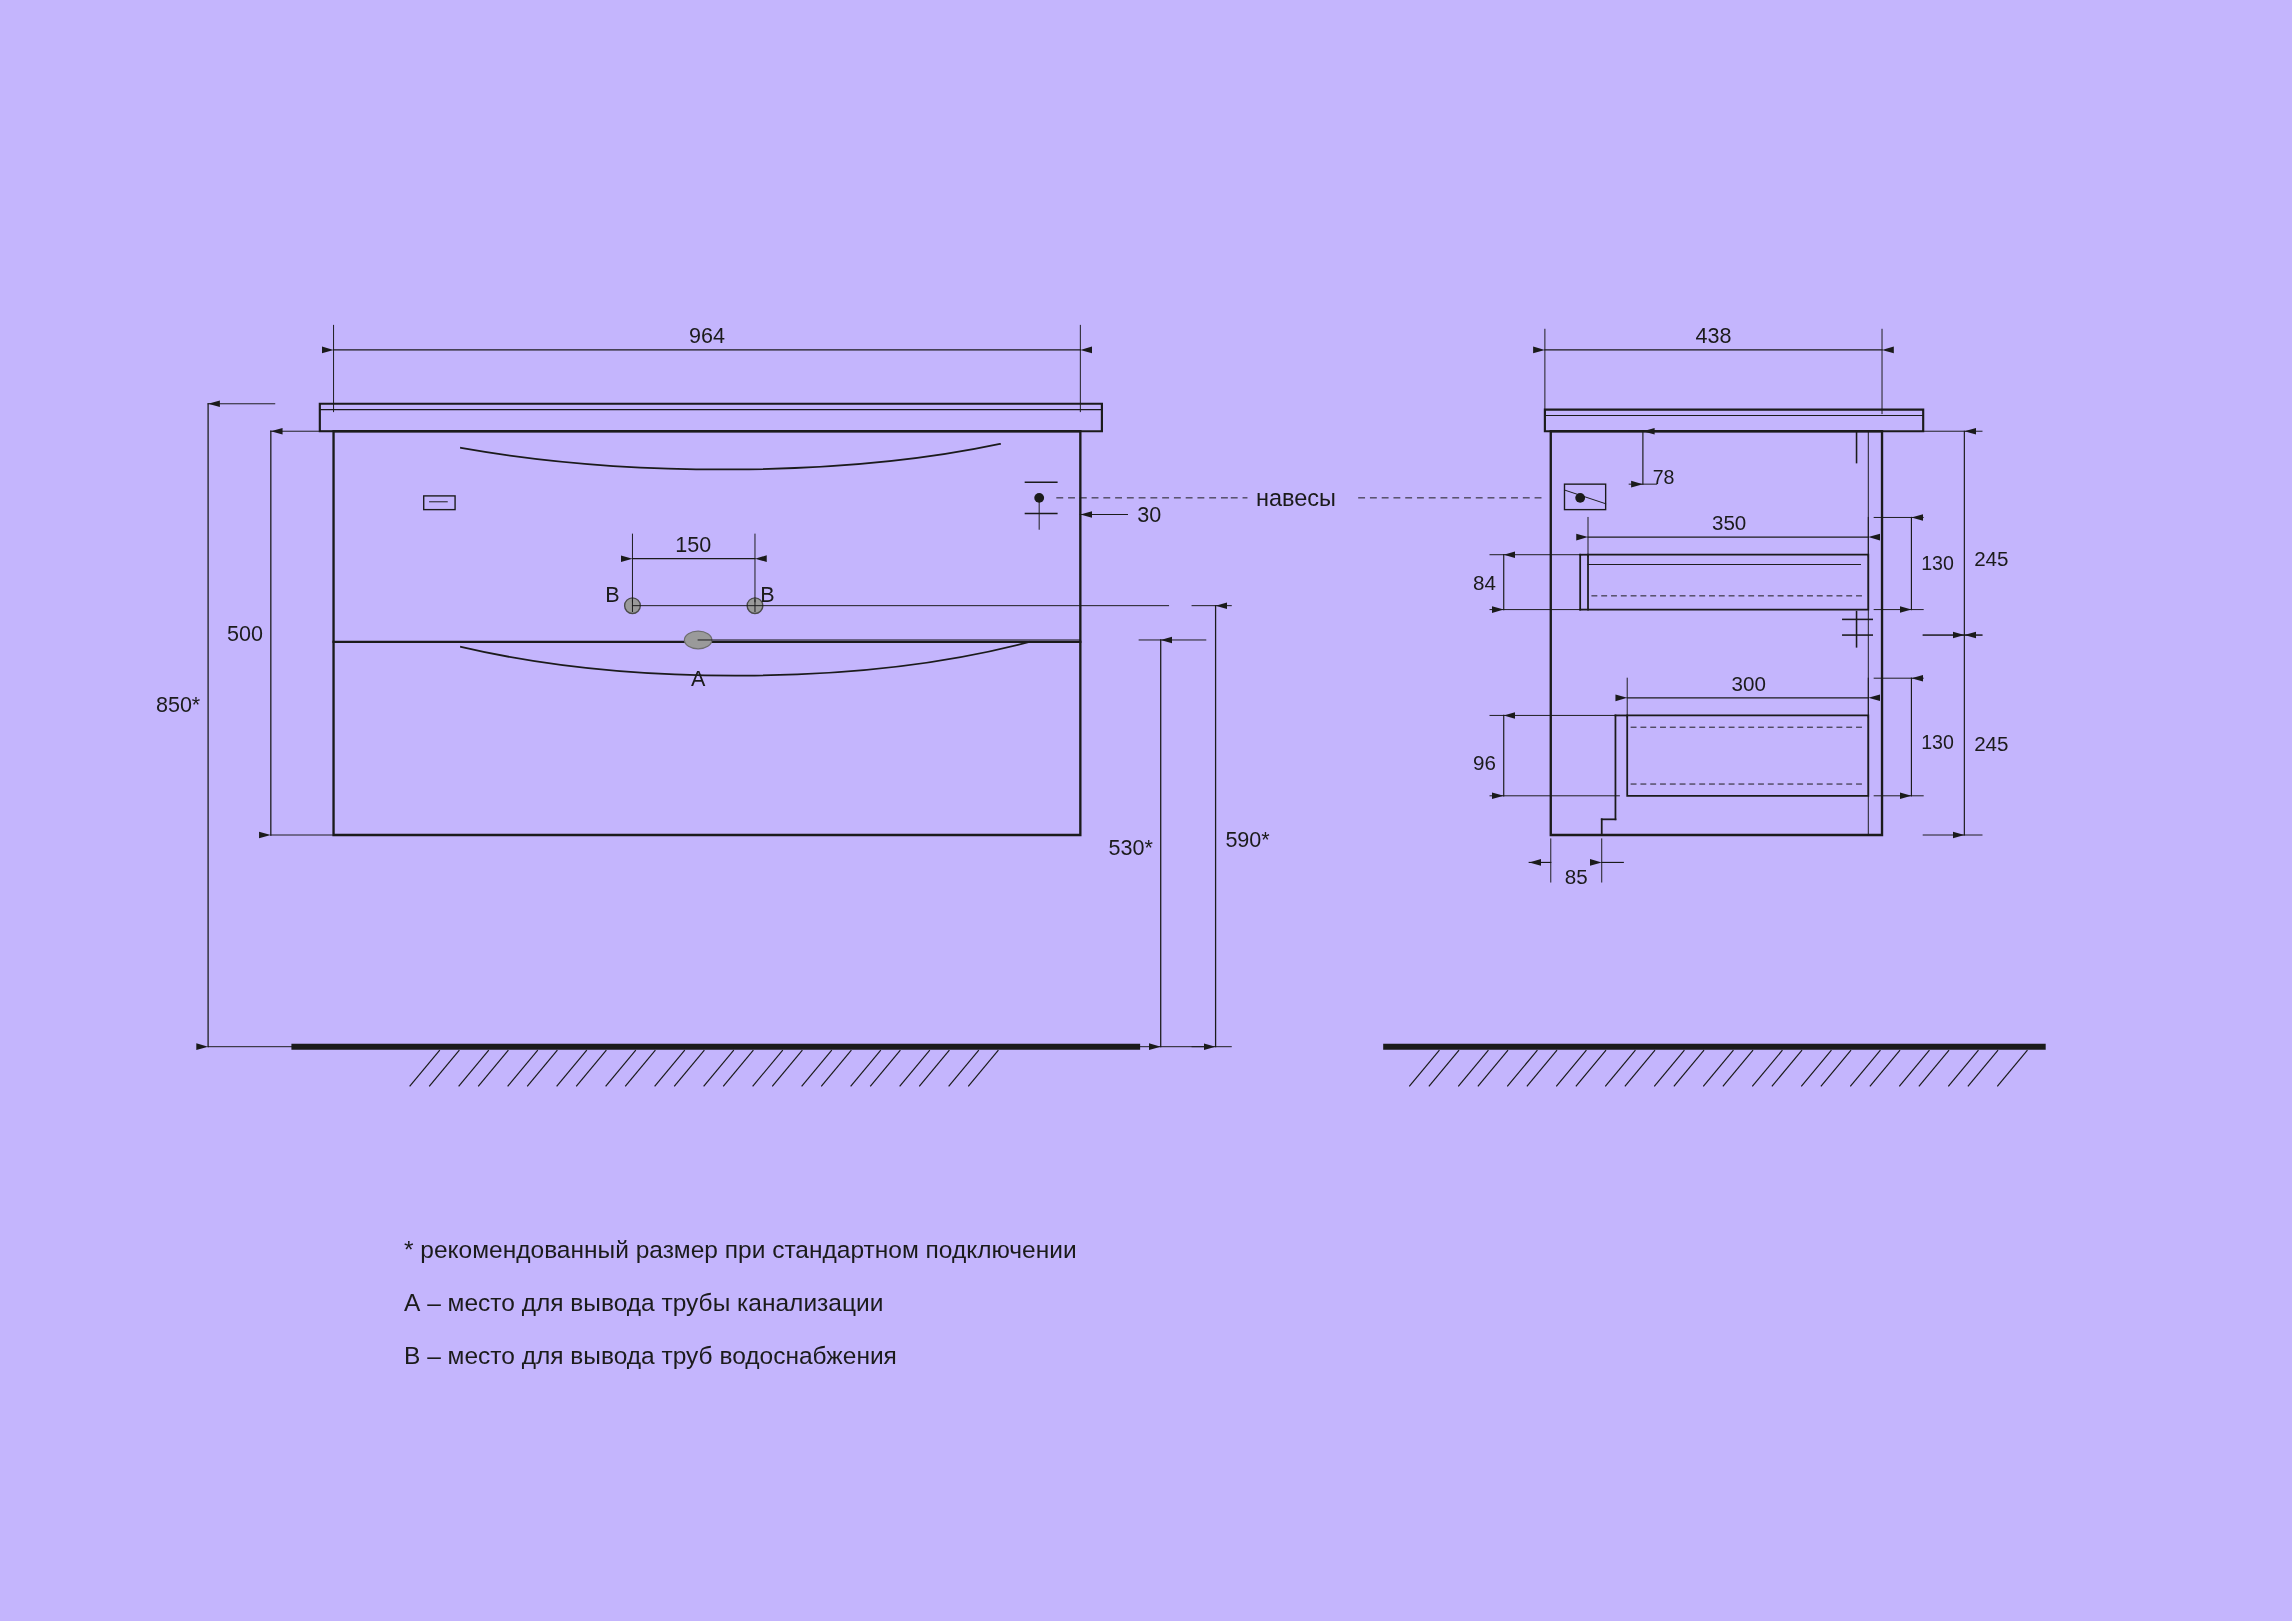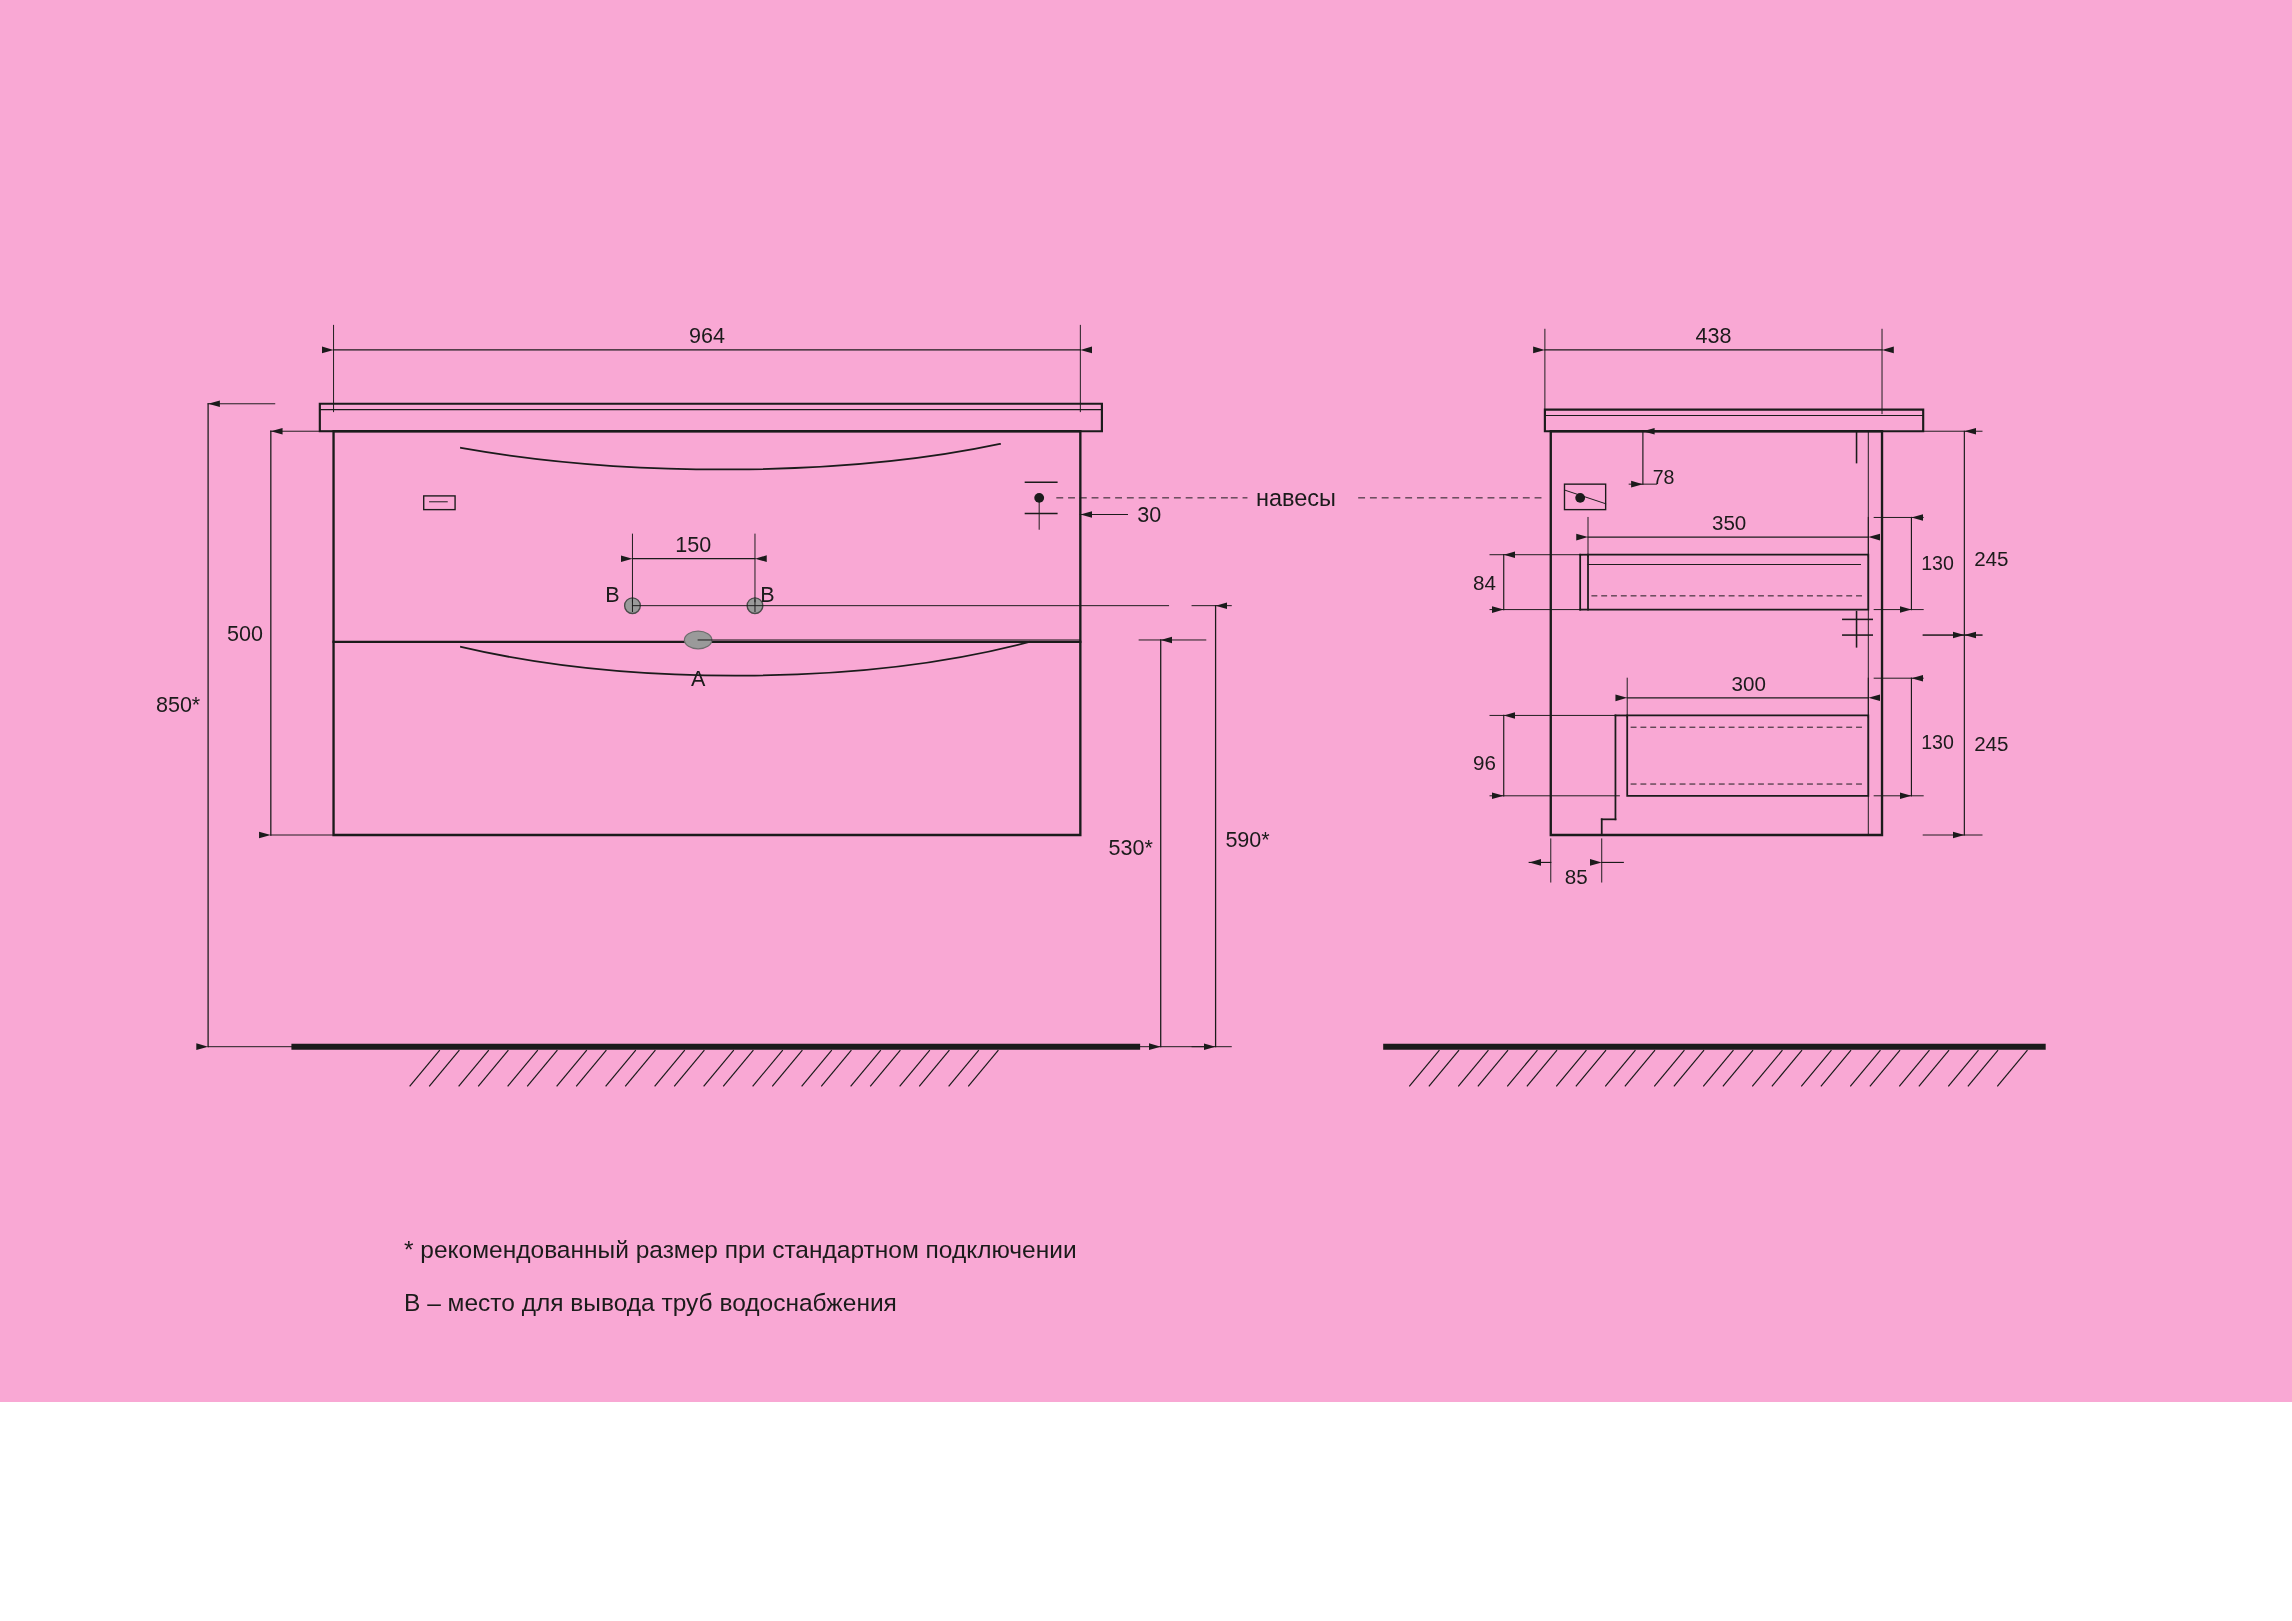--- a/index.html
+++ b/index.html
@@ -7,22 +7,22 @@
     padding: 0;
     background: #ffffff;
   }
   body {
     font-family: "Liberation Sans", sans-serif;
     color: #1a1a1a;
   }
   #stage {
     position: relative;
     width: 2293px;
-    height: 1402px;
-    background: #f9a8d4;
+    height: 1621px;
+    background: #c4b5fd;
     overflow: hidden;
   }
   svg.draw {
     position: absolute;
     left: 0;
     top: 0;
     width: 2293px;
     height: 1621px;
   }
   .legend {
@@ -294,17 +294,18 @@
         <path d="M1560,880 L1582,880" stroke-width="1.2" marker-start="url(#arrR)"></path>
         <path d="M1634,880 L1656,880" stroke-width="1.2" marker-start="url(#arrL)"></path>
         <text x="1608" y="902" font-size="21" fill="#1b1b1b" stroke="none" text-anchor="middle" font-family="'Liberation Sans',sans-serif">85</text>
       </g>
 
     </g>
   </svg>
 
   <div class="legend">
     <div>* рекомендованный размер при стандартном подключении</div>
+    <div>А – место для вывода трубы канализации</div>
     <div>В – место для вывода труб водоснабжения</div>
   </div>
 
 </div>
 
 
 </body></html>

